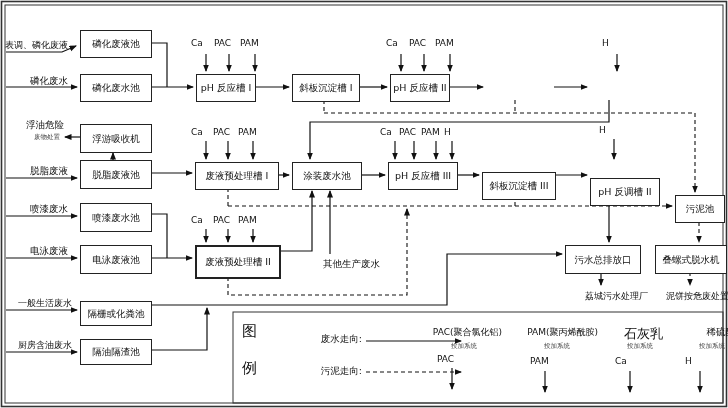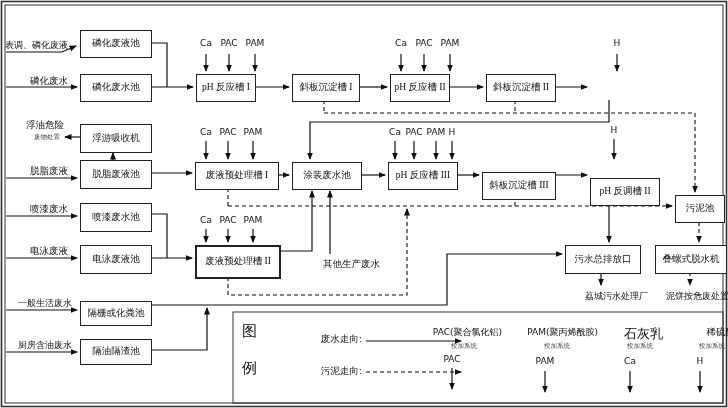--- a/index.html
+++ b/index.html
@@ -1,24 +1,24 @@
 <!DOCTYPE html>
 <html><head>
 <meta charset="utf-8">
 <style>
   html,body{margin:0;padding:0;background:#fff;}
   #canvas{position:relative;width:728px;height:408px;background:#fff;overflow:hidden;
           font-family:"DejaVu Sans","Liberation Sans",sans-serif;color:#111;}
   #lines{position:absolute;left:0;top:0;}
   .box{position:absolute;background:#fff;border:1px solid #222;display:flex;align-items:center;
-       justify-content:center;font-size:9.5px;text-align:center;white-space:nowrap;line-height:1;font-family:Liberation Serif, serif;}
+       justify-content:center;font-size:9.5px;text-align:center;white-space:nowrap;line-height:1;}
   .box.bold{border-width:2px;}
   .lbl{position:absolute;font-size:9.5px;white-space:nowrap;text-align:right;line-height:1.15;}
   .lbl.small{font-size:6.5px;color:#444;}
-  .chem{position:absolute;font-size:9px;white-space:nowrap;text-align:center;width:30px;line-height:1;}
+  .chem{position:absolute;font-size:9px;white-space:nowrap;width:30px;line-height:1;}
   .legend-char{position:absolute;font-size:15px;line-height:1;}
 </style>
 </head>
 <body>
 
 <div id="canvas">
 
   <svg id="lines" width="728" height="408">
     <defs>
       <marker id="arr" markerWidth="9" markerHeight="8" refX="6.5" refY="3" orient="auto" markerUnits="userSpaceOnUse">
@@ -113,21 +113,20 @@
   <div class="box" style="left:80px;top:124px;width:70px;height:27px">浮游吸收机</div>
   <div class="box" style="left:80px;top:160px;width:70px;height:27px">脱脂废液池</div>
   <div class="box" style="left:80px;top:203px;width:70px;height:27px">喷漆废水池</div>
   <div class="box" style="left:80px;top:245px;width:70px;height:27px">电泳废液池</div>
   <div class="box" style="left:80px;top:301px;width:70px;height:23px">隔栅或化粪池</div>
   <div class="box" style="left:80px;top:339px;width:70px;height:24px">隔油隔渣池</div>
 
   <div class="box" style="left:196px;top:74px;width:58px;height:26px">pH 反应槽 I</div>
   <div class="box" style="left:292px;top:74px;width:66px;height:26px">斜板沉淀槽 I</div>
   <div class="box" style="left:390px;top:74px;width:58px;height:26px">pH 反应槽 II</div>
-  <div class="box" style="left:486px;top:74px;width:68px;height:26px">斜板沉淀槽 II</div>
 
   <div class="box" style="left:195px;top:162px;width:82px;height:26px">废液预处理槽 I</div>
   <div class="box" style="left:292px;top:162px;width:68px;height:26px">涂装废水池</div>
   <div class="box" style="left:388px;top:162px;width:68px;height:26px">pH 反应槽 III</div>
   <div class="box" style="left:482px;top:172px;width:72px;height:26px">斜板沉淀槽 III</div>
   <div class="box" style="left:590px;top:178px;width:68px;height:26px">pH 反调槽 II</div>
 
   <div class="box bold" style="left:195px;top:245px;width:82px;height:30px">废液预处理槽 II</div>
   <div class="box" style="left:565px;top:245px;width:74px;height:27px">污水总排放口</div>
   <div class="box" style="left:675px;top:195px;width:48px;height:26px">污泥池</div>

